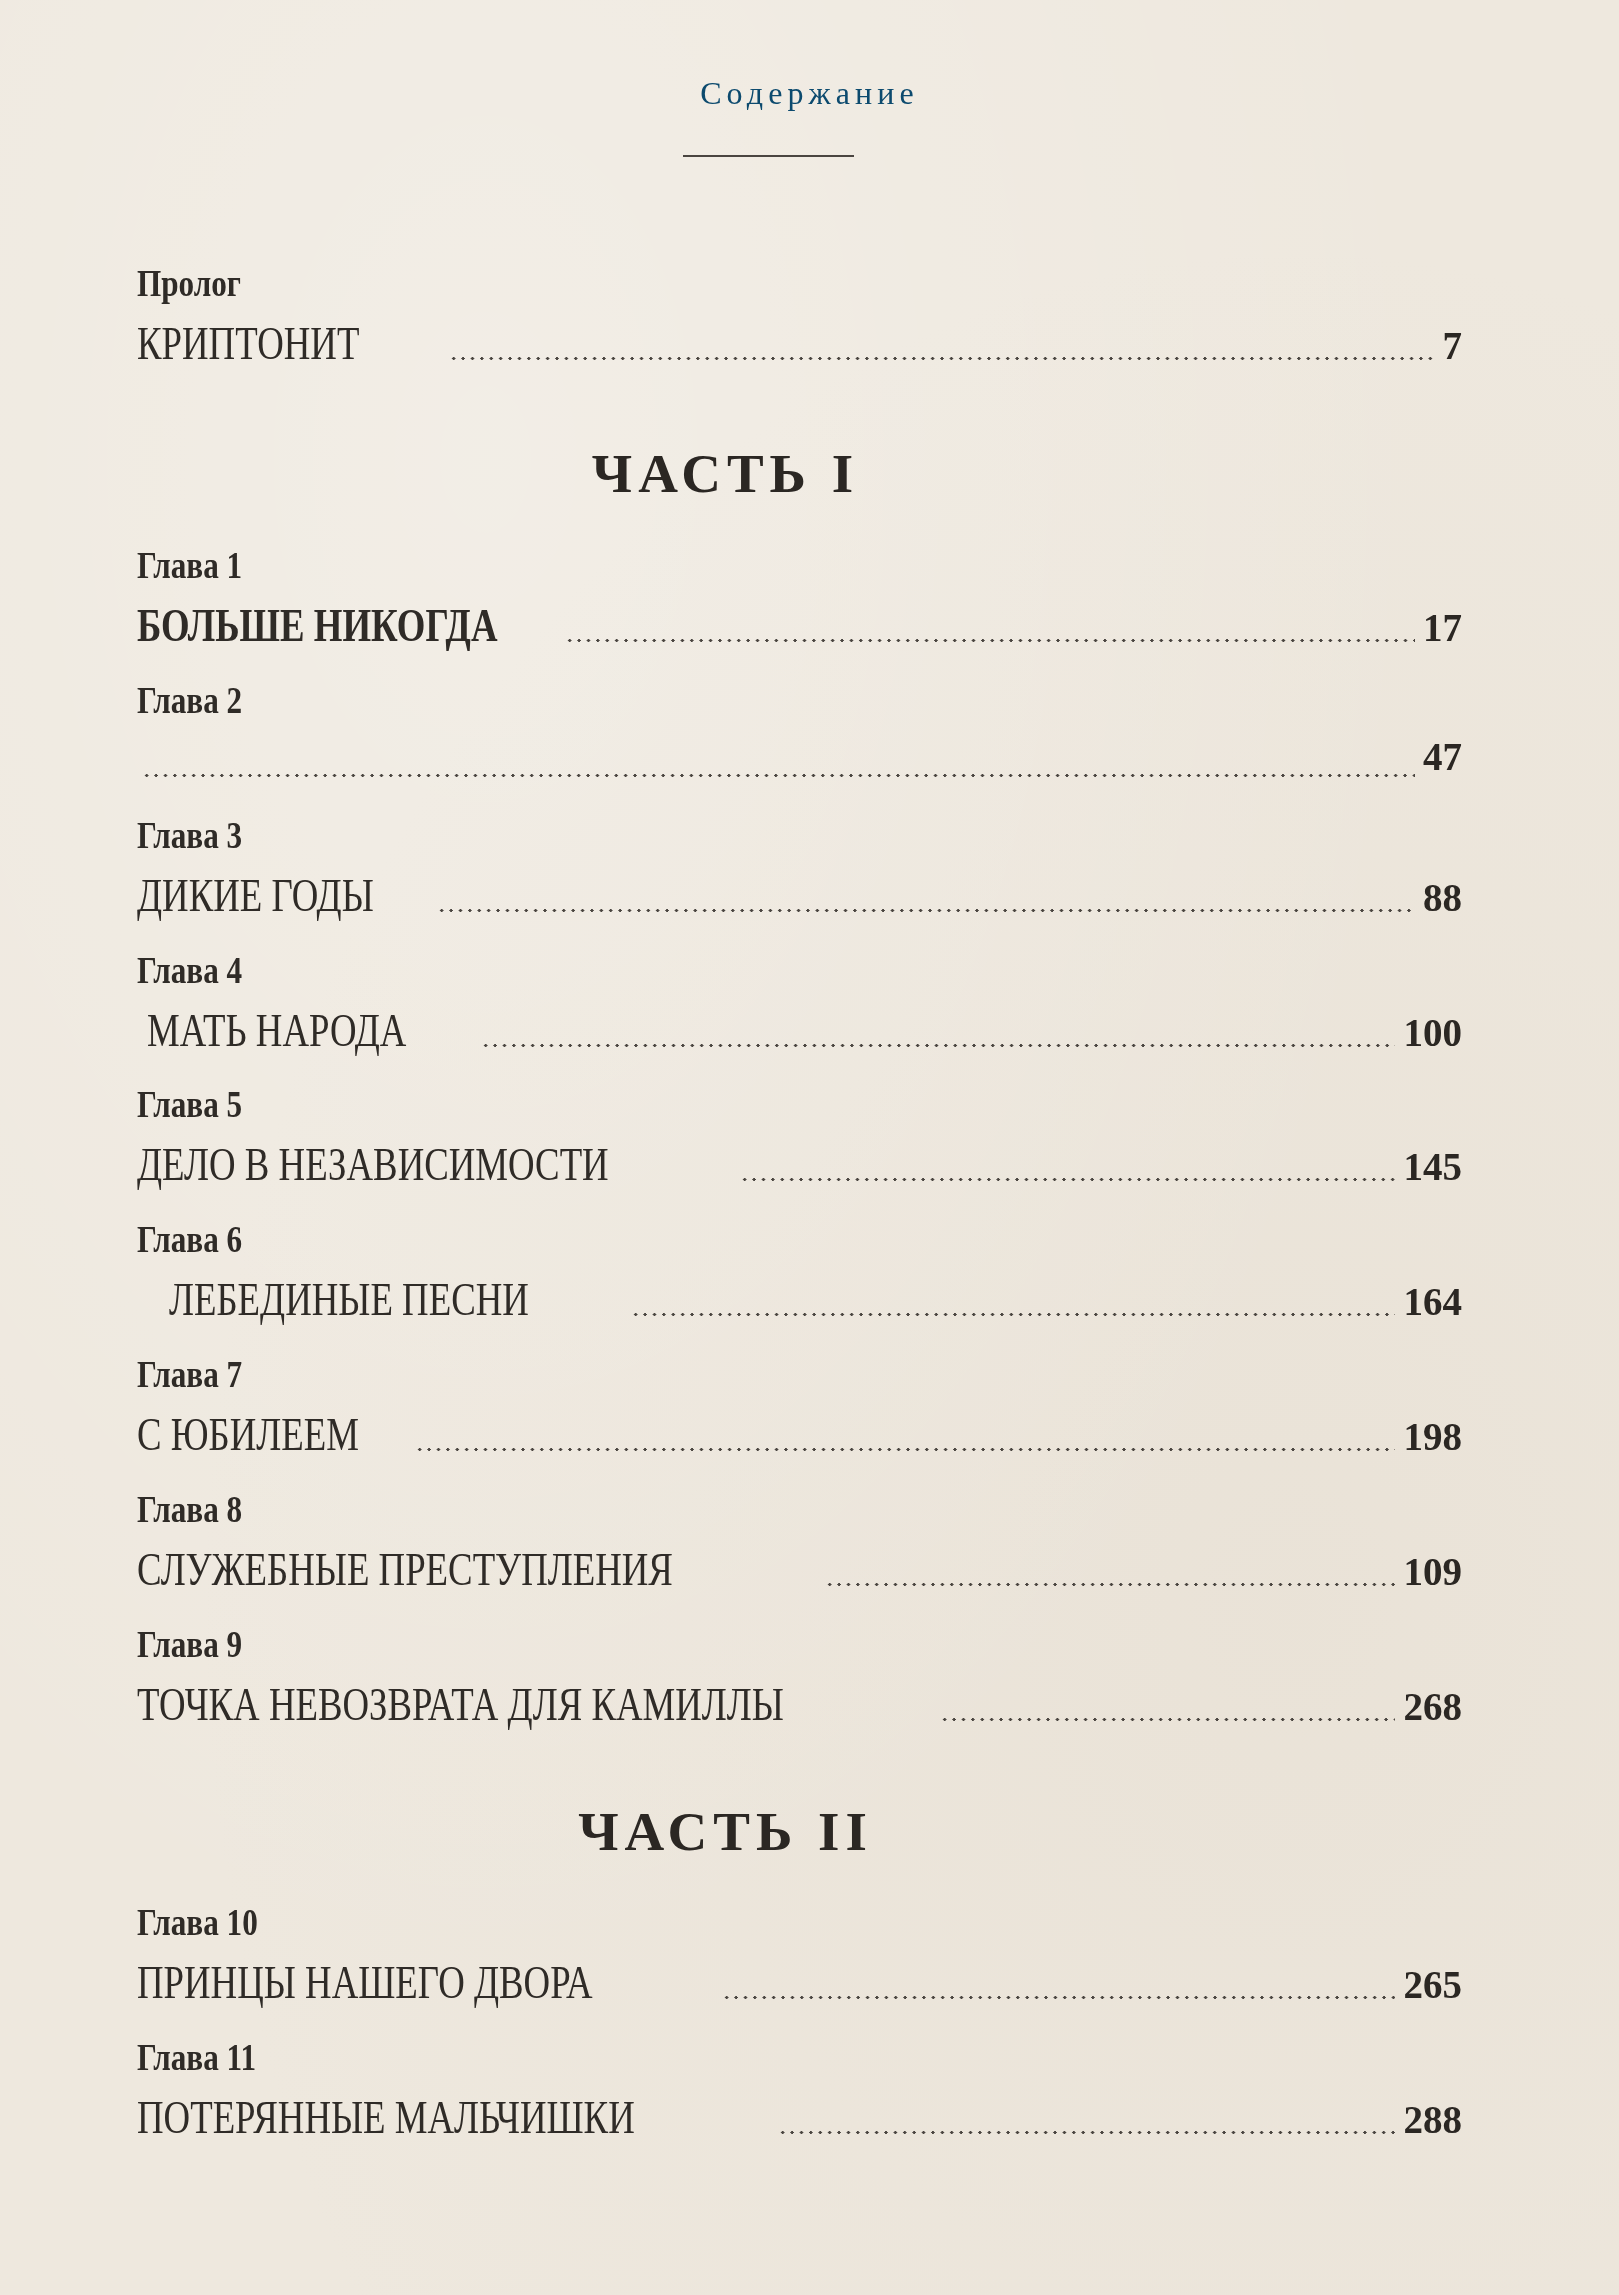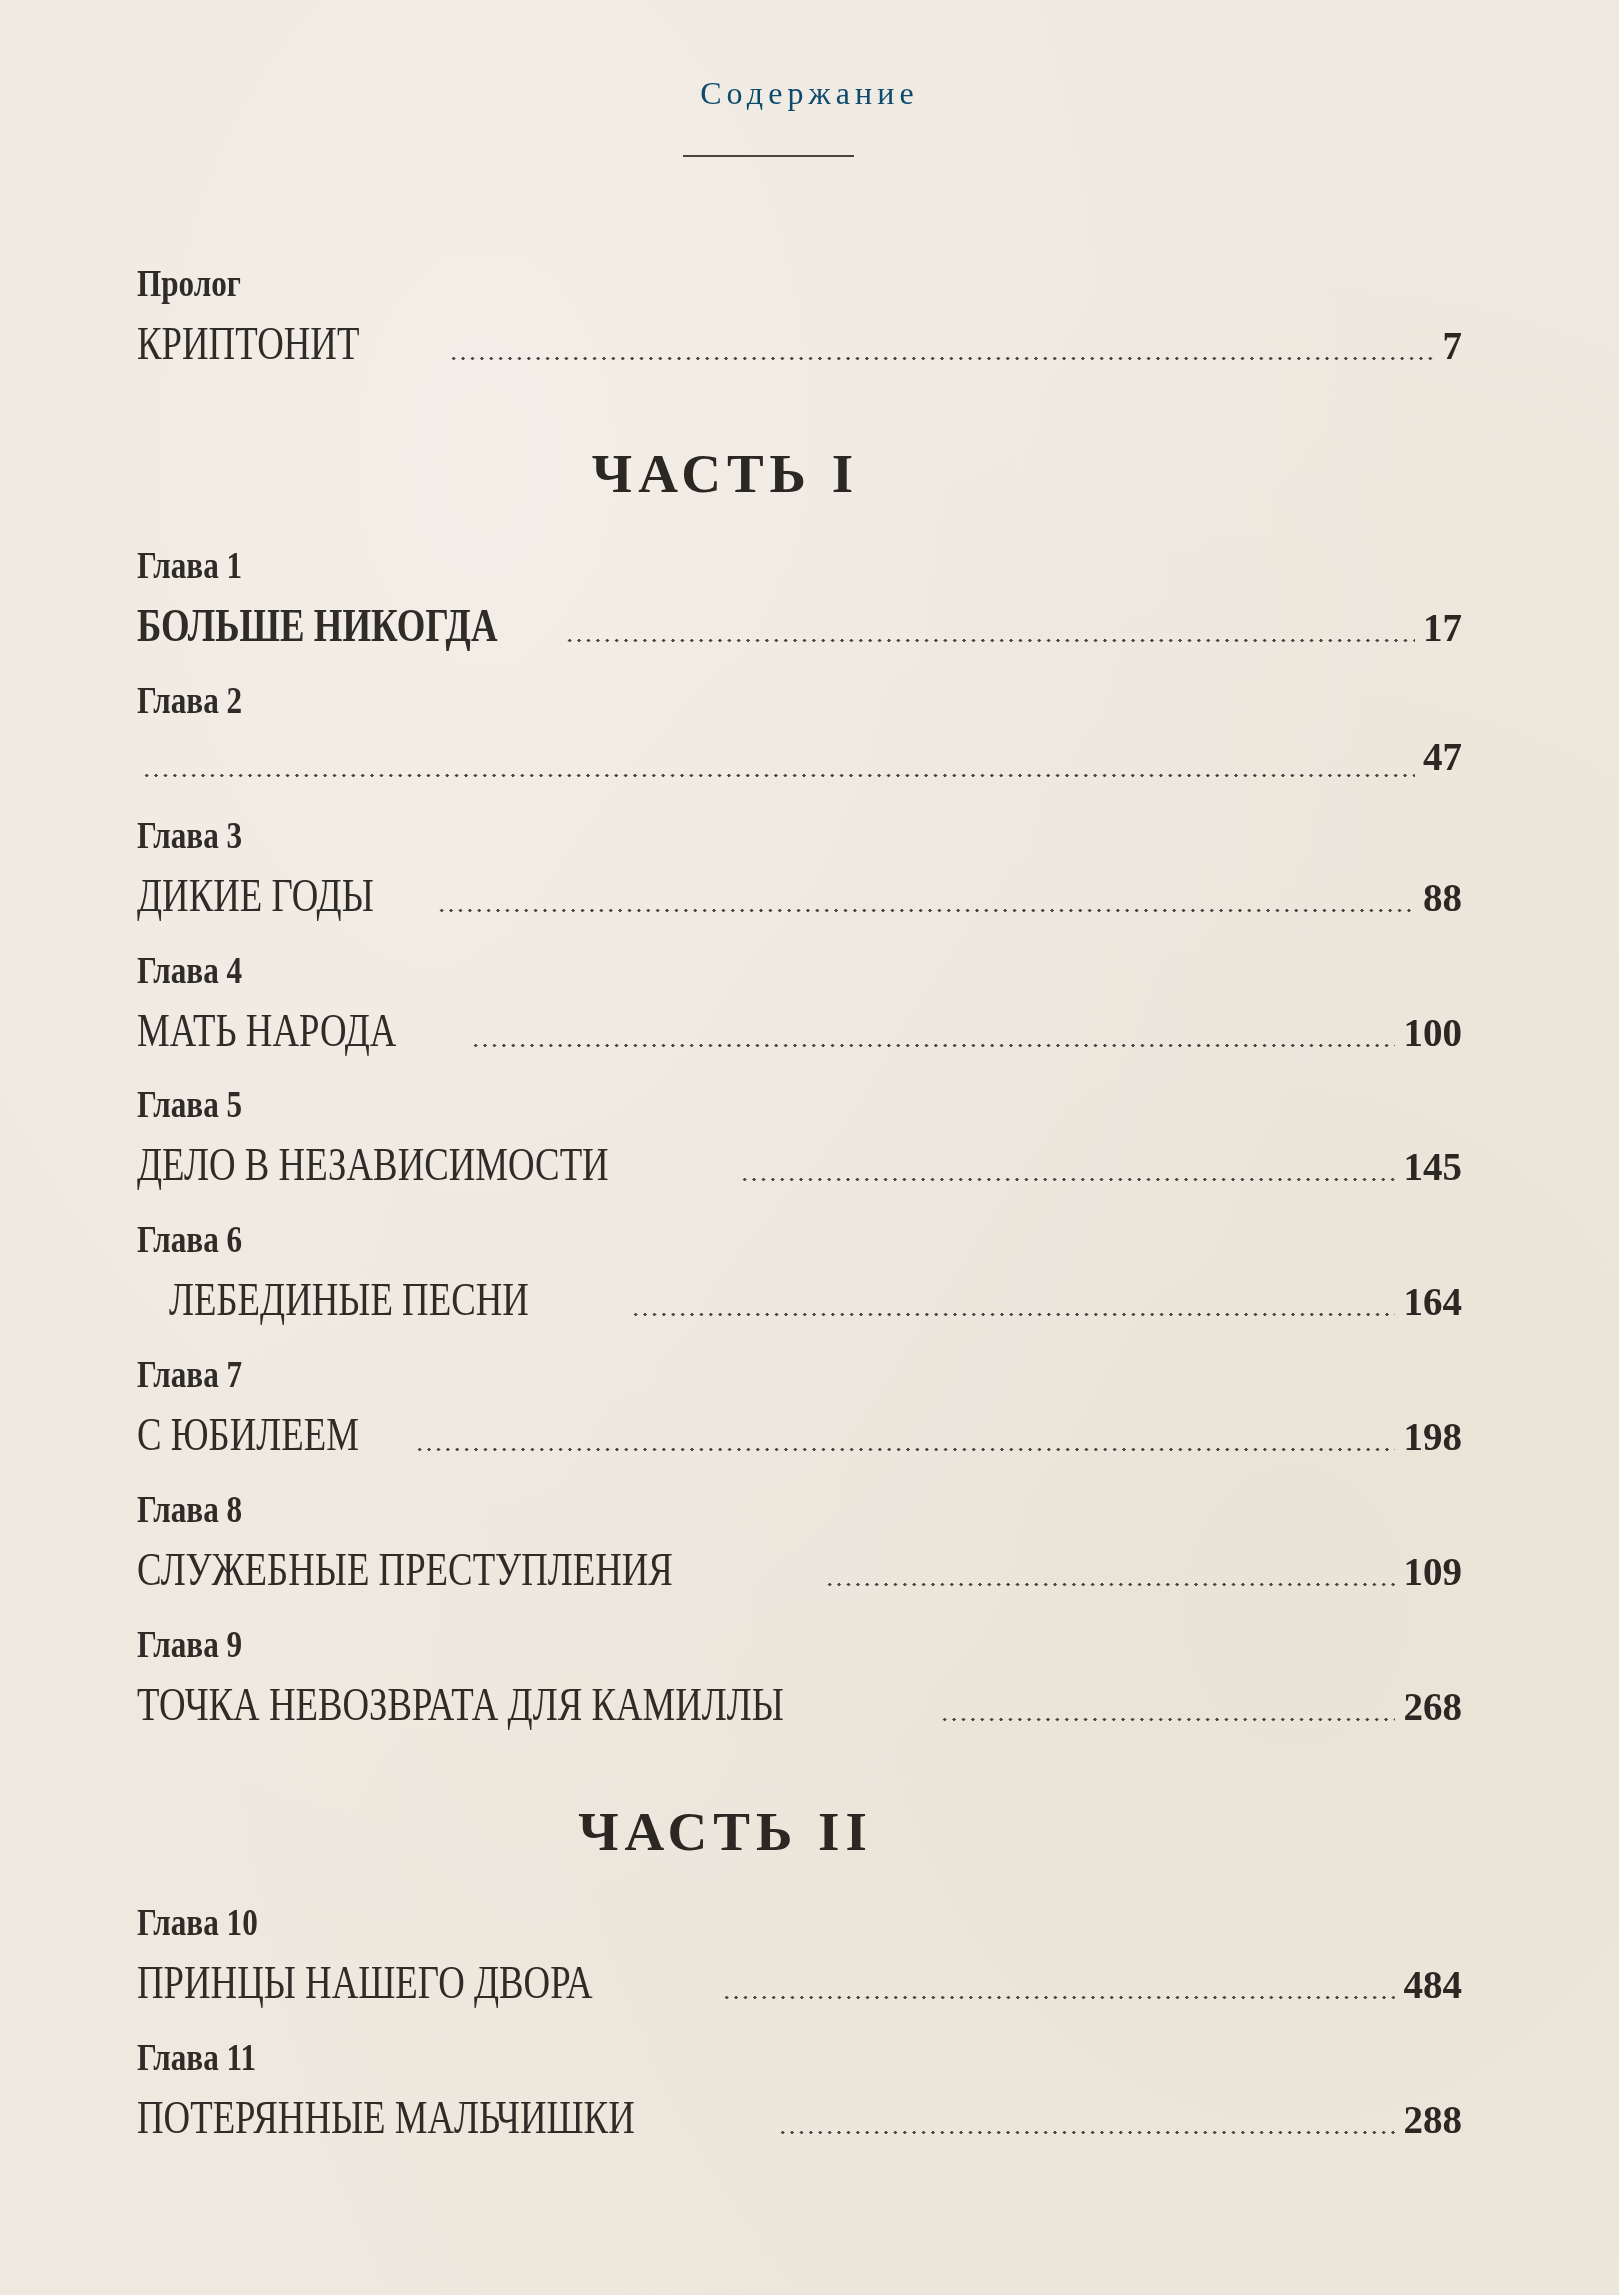--- a/index.html
+++ b/index.html
@@ -93,21 +93,21 @@
     <div class="line">
       <span class="name-wrap" style="width:295px;"><span class="name">ДИКИЕ ГОДЫ</span></span>
       <span class="leader"></span>
       <span class="pagenum">88</span>
     </div>
   </div>
 
   <div class="entry" style="top:948px;">
     <div class="label">Глава 4</div>
     <div class="line">
-      <span class="name-wrap" style="width:329px;"><span class="name">МАТЬ НАРОДА</span></span>
+      <span class="name-wrap" style="width:329px;margin-left:10px;"><span class="name">МАТЬ НАРОДА</span></span>
       <span class="leader"></span>
       <span class="pagenum">100</span>
     </div>
   </div>
 
   <div class="entry" style="top:1082px;">
     <div class="label">Глава 5</div>
     <div class="line">
       <span class="name-wrap" style="width:598px;"><span class="name">ДЕЛО В НЕЗАВИСИМОСТИ</span></span>
       <span class="leader"></span>
@@ -151,21 +151,21 @@
     </div>
   </div>
 
   <div class="part" style="top:1800px;">ЧАСТЬ II</div>
 
   <div class="entry" style="top:1900px;">
     <div class="label">Глава 10</div>
     <div class="line">
       <span class="name-wrap" style="width:580px;"><span class="name">ПРИНЦЫ НАШЕГО ДВОРА</span></span>
       <span class="leader"></span>
-      <span class="pagenum">484</span>
+      <span class="pagenum">265</span>
     </div>
   </div>
 
   <div class="entry" style="top:2035px;">
     <div class="label">Глава 11</div>
     <div class="line">
       <span class="name-wrap" style="width:636px;"><span class="name">ПОТЕРЯННЫЕ МАЛЬЧИШКИ</span></span>
       <span class="leader"></span>
       <span class="pagenum">288</span>
     </div>

